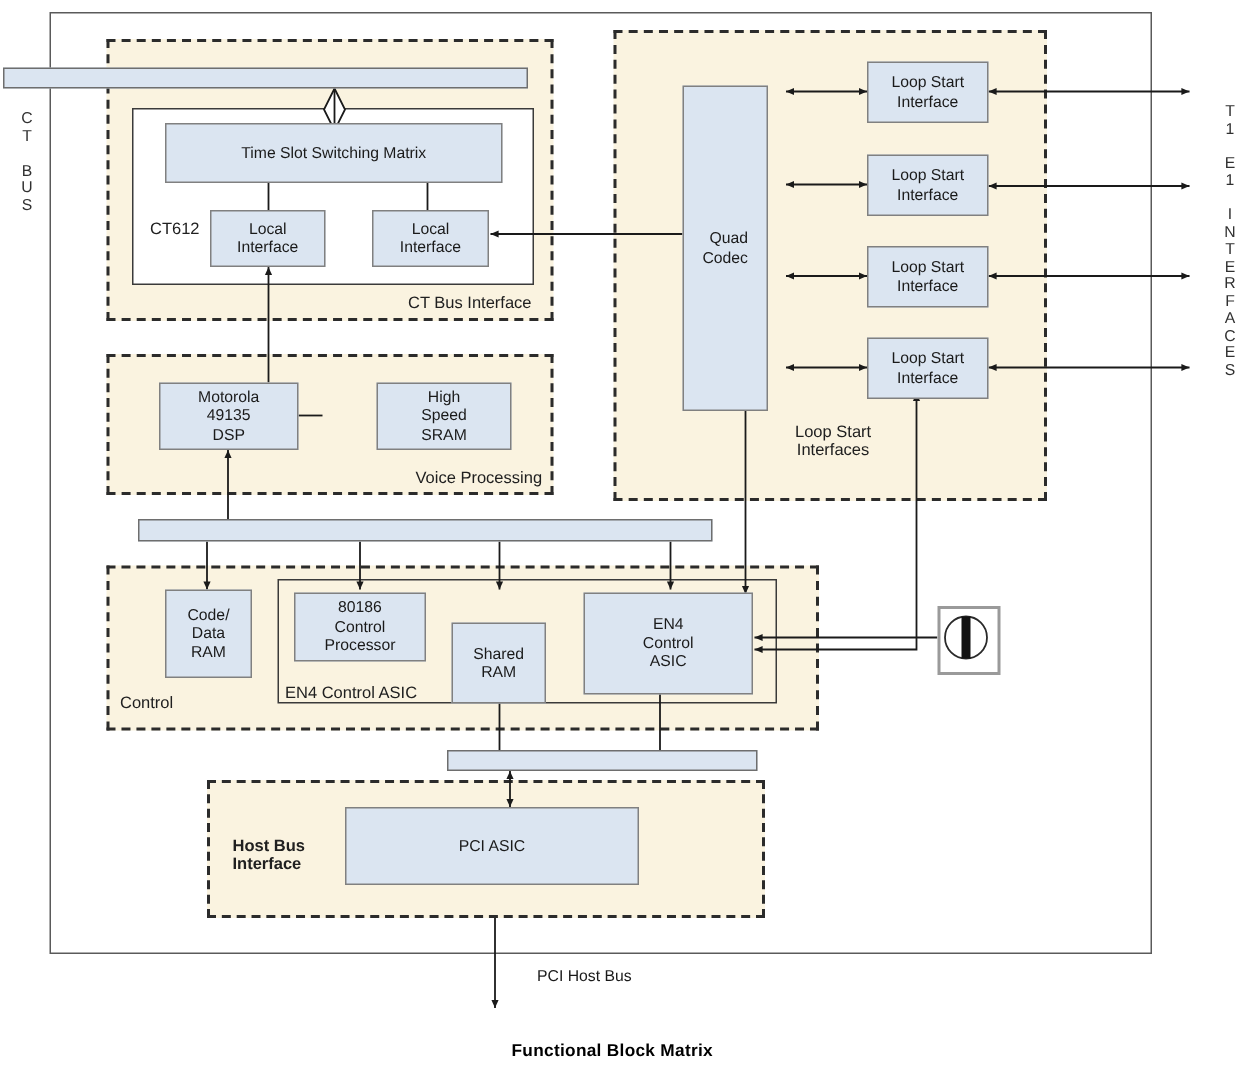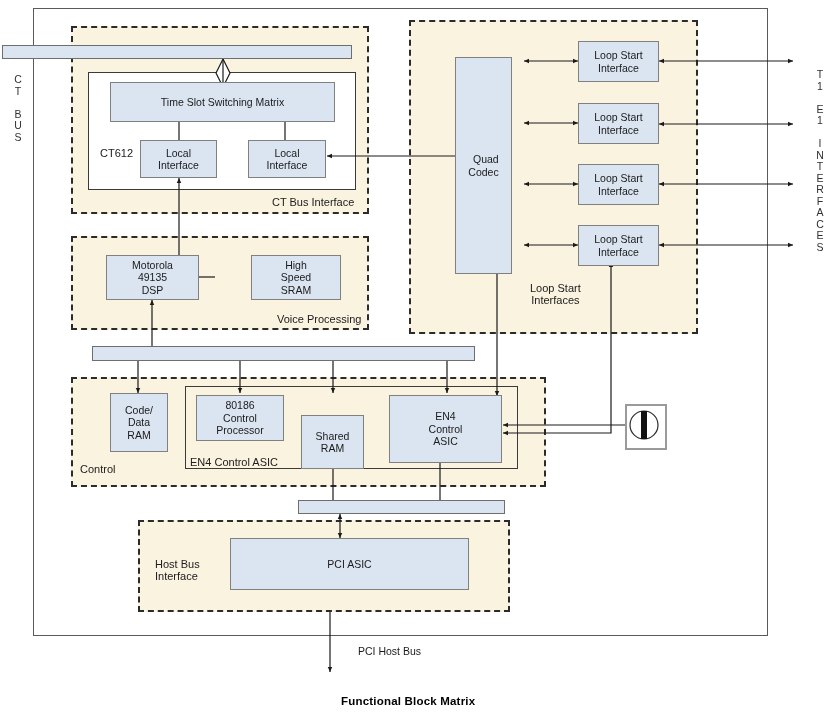--- a/index.html
+++ b/index.html
@@ -253,23 +253,23 @@
 
   <div class="region-label" style="left:80px;top:463px;">Control</div>
 
   <div class="jack" style="left:625px;top:404px;width:38px;height:42px;">
     <svg width="34" height="38" viewBox="0 0 34 38" style="display:block;">
       <circle cx="17" cy="19" r="14" fill="#ffffff" stroke="#2a2a2a" stroke-width="1.2"></circle>
       <rect x="14" y="5" width="6" height="28" fill="#111111"></rect>
     </svg>
   </div>
 
-  <div class="abs block" style="left:230px;top:538px;width:239px;height:52px;">PCI ASIC</div>
-
-  <div class="region-label" style="left:155px;top:558px;">Host Bus
+  <div class="abs block" style="left:230px;top:538px;width:196px;height:52px;">PCI ASIC</div>
+
+  <div class="region-label" style="left:155px;top:558px;font-weight:bold;">Host Bus
 Interface</div>
 
   <div class="vstack" style="left:10px;top:74px;width:16px;">C
 T
 
 B
 U
 S</div>
 
   <div class="vstack" style="left:812px;top:69px;width:16px;">T

